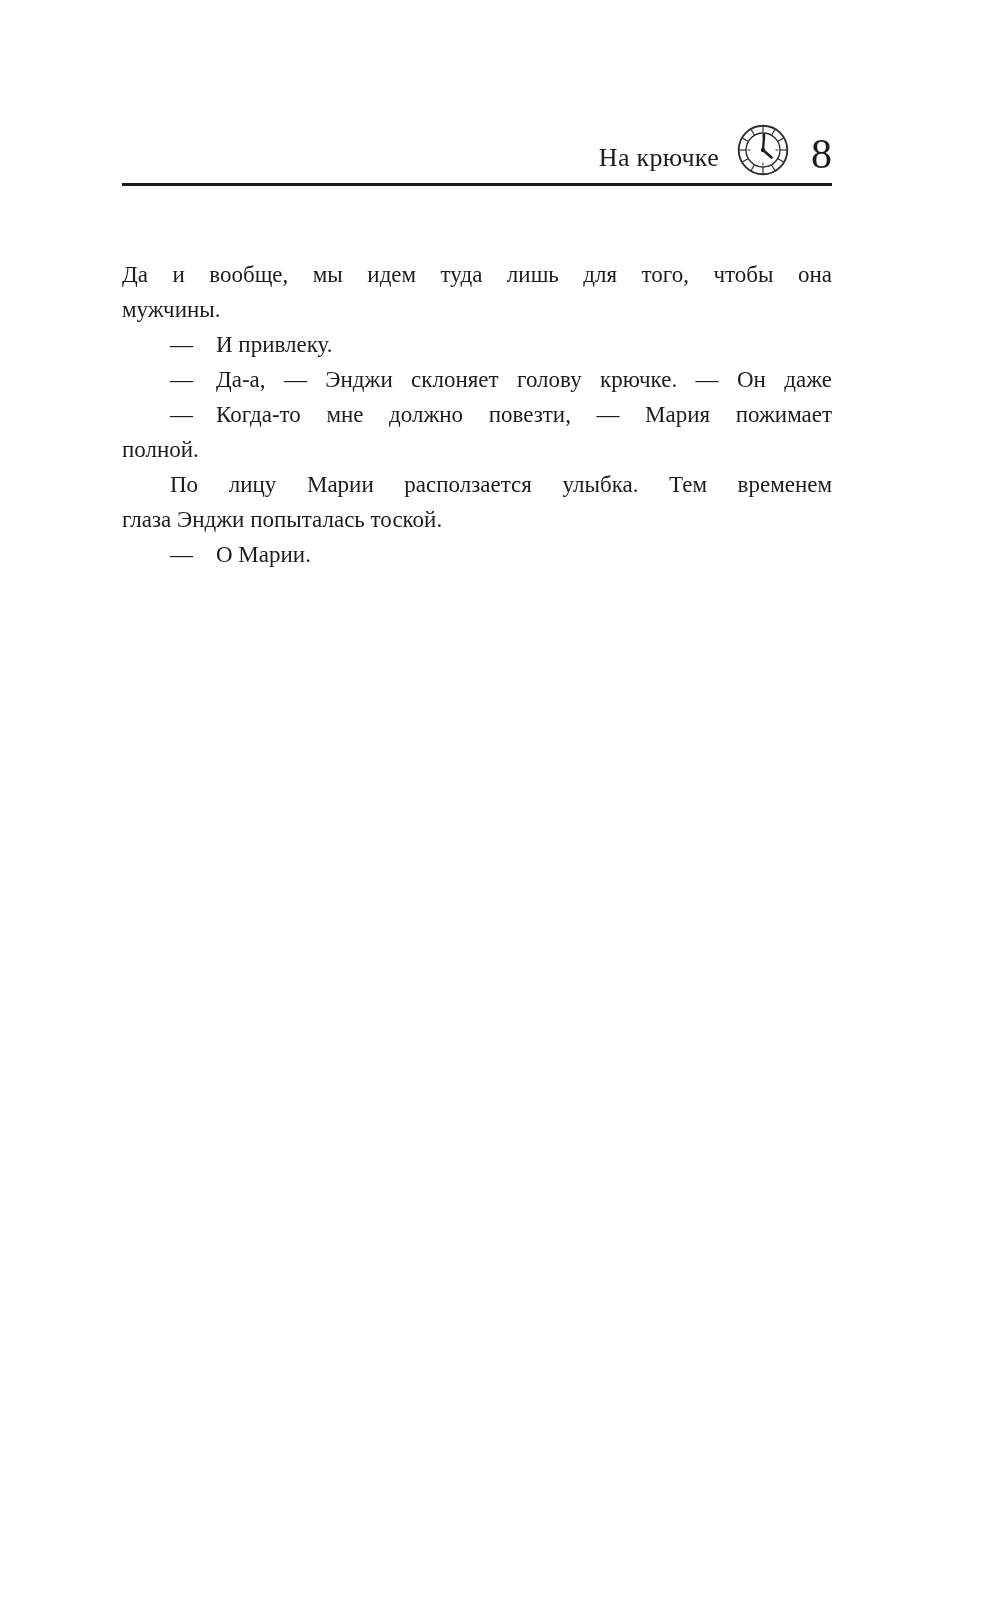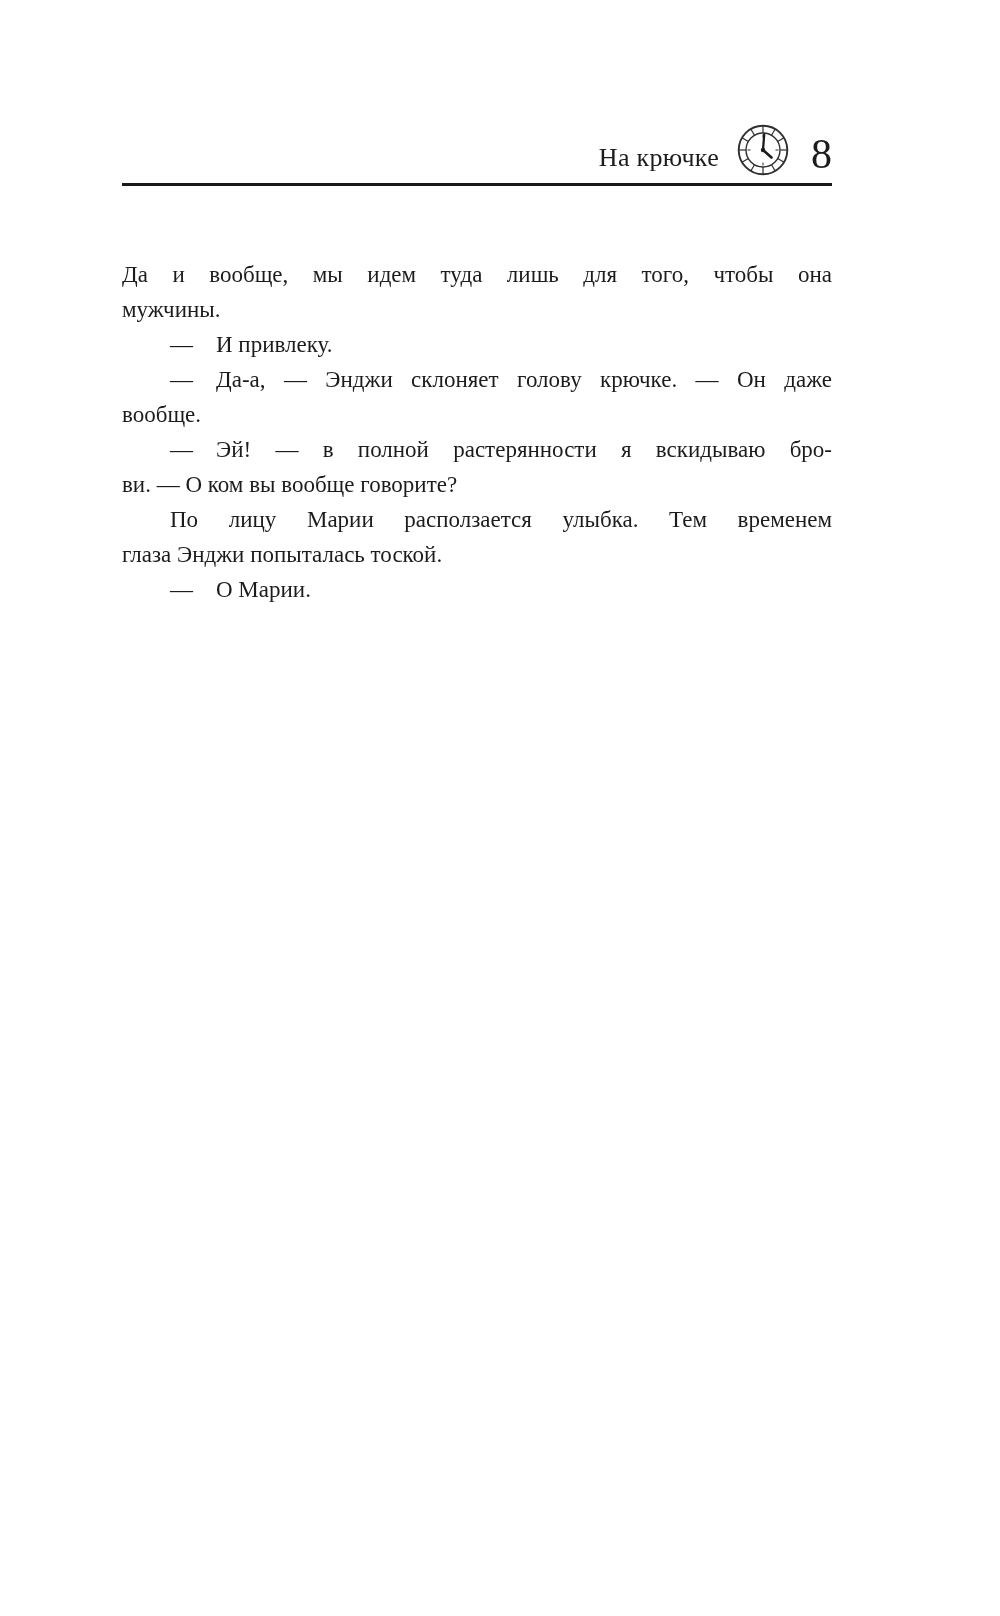--- a/index.html
+++ b/index.html
@@ -133,25 +133,22 @@
         <div class="line first">Да и вообще, мы идем туда лишь для того, чтобы она</div>
         <div class="line last">мужчины.</div>
       </div>
       <div class="para indent">
         <div class="line first last">— И привлеку.</div>
       </div>
       <div class="para indent">
         <div class="line first">— Да-а, — Энджи склоняет голову крючке. — Он даже</div>
       </div>
       <div class="para indent">
-        <div class="line last">вообще.</div>
-      </div>
-      <div class="para indent">
-        <div class="line first">— Эй! — в полной растерянности я вскидываю бро-</div>
-        <div class="line last">ви. — О ком вы вообще говорите?</div>
+        <div class="line first">— Когда-то мне должно повезти, — Мария пожимает</div>
+        <div class="line last">полной.</div>
       </div>
       <div class="para indent">
         <div class="line first">По лицу Марии расползается улыбка. Тем временем</div>
         <div class="line last">глаза Энджи попыталась тоской.</div>
       </div>
       <div class="para indent">
         <div class="line first last">— О Марии.</div>
       </div>
     </div>
 

